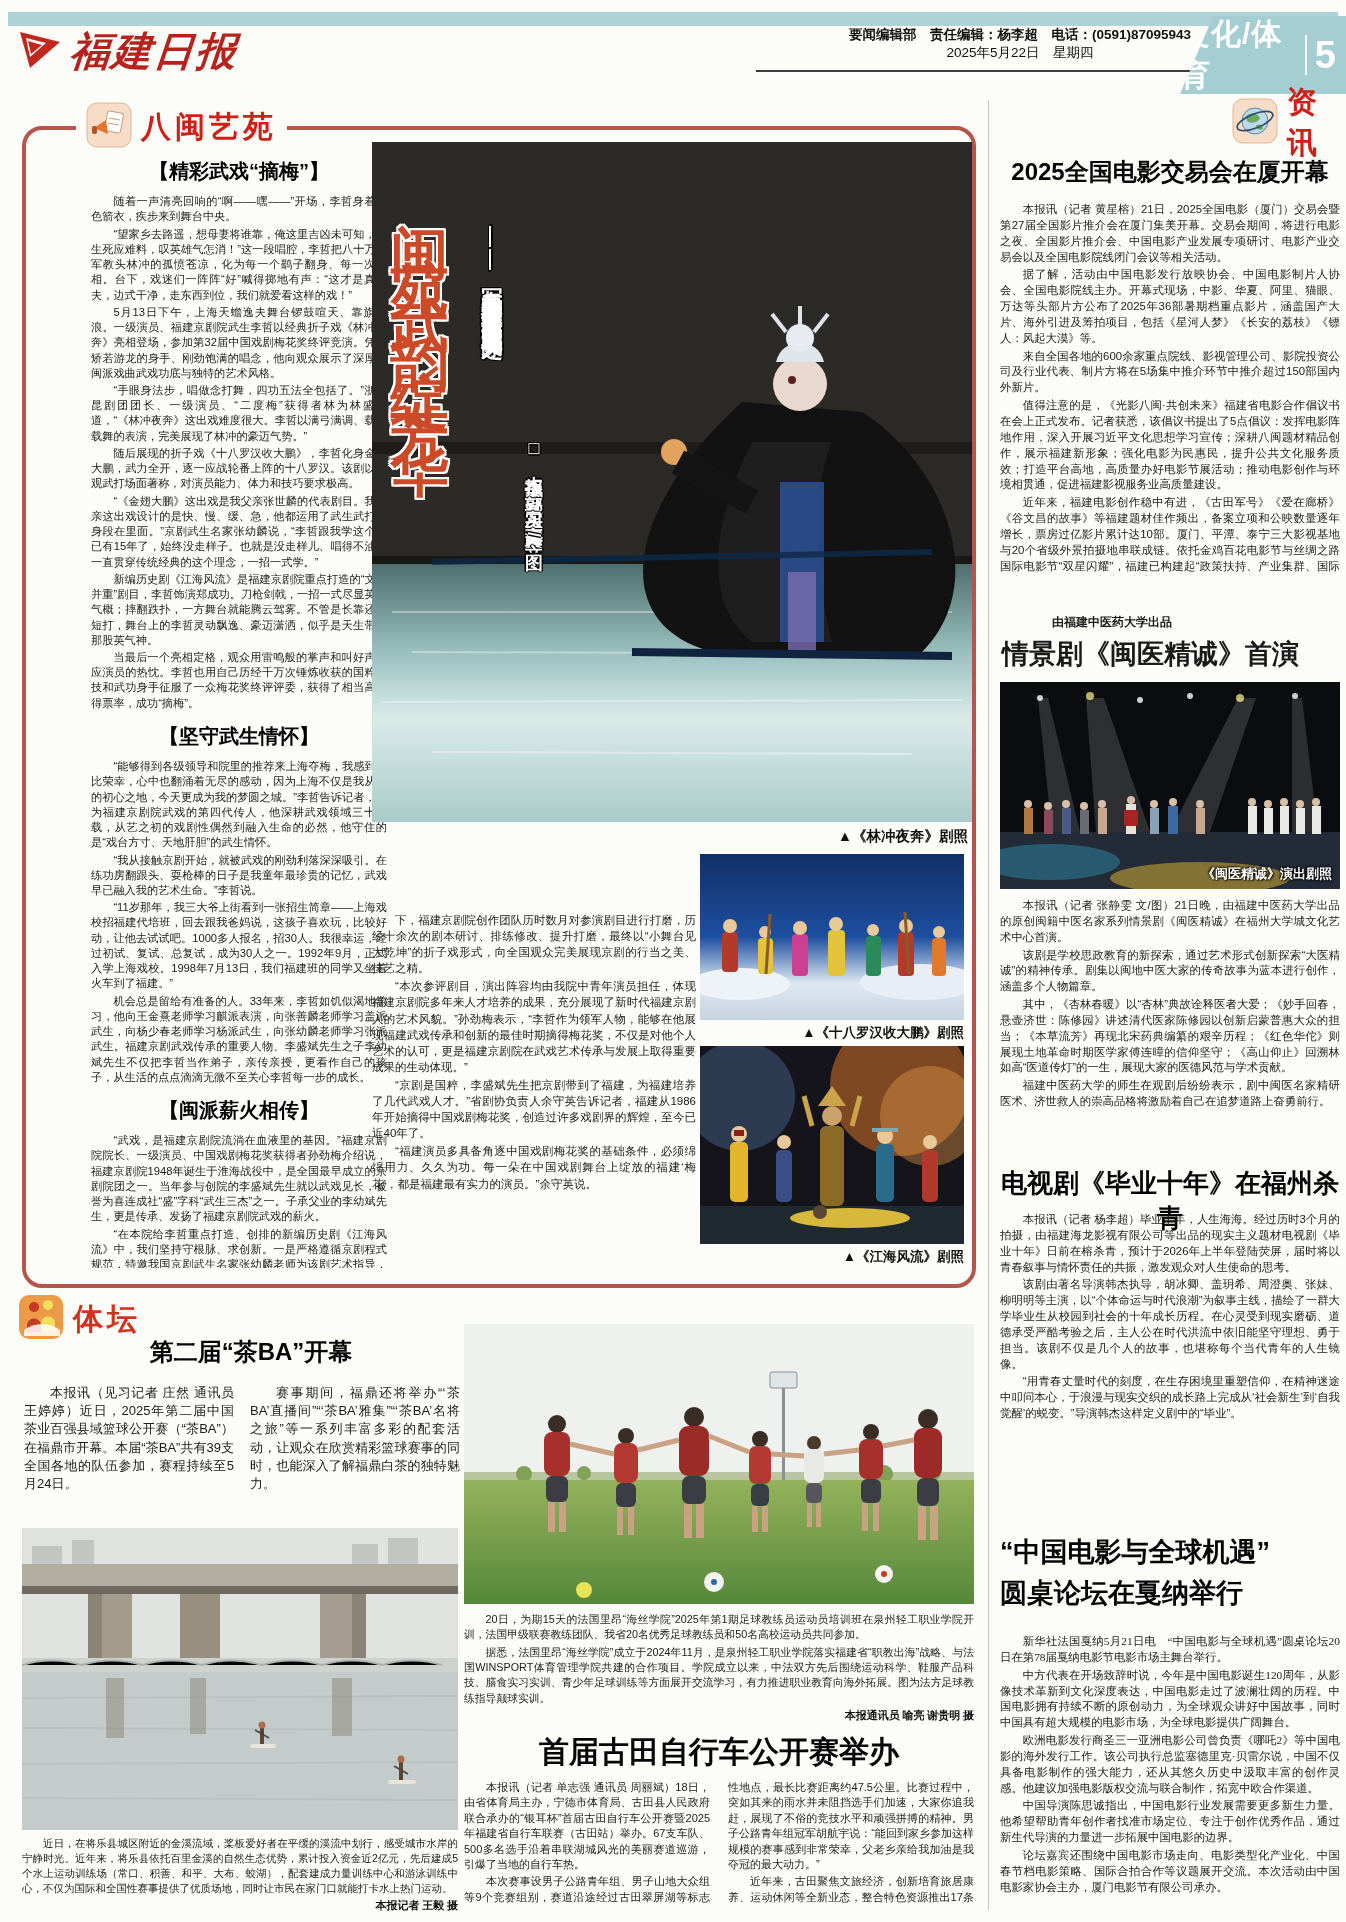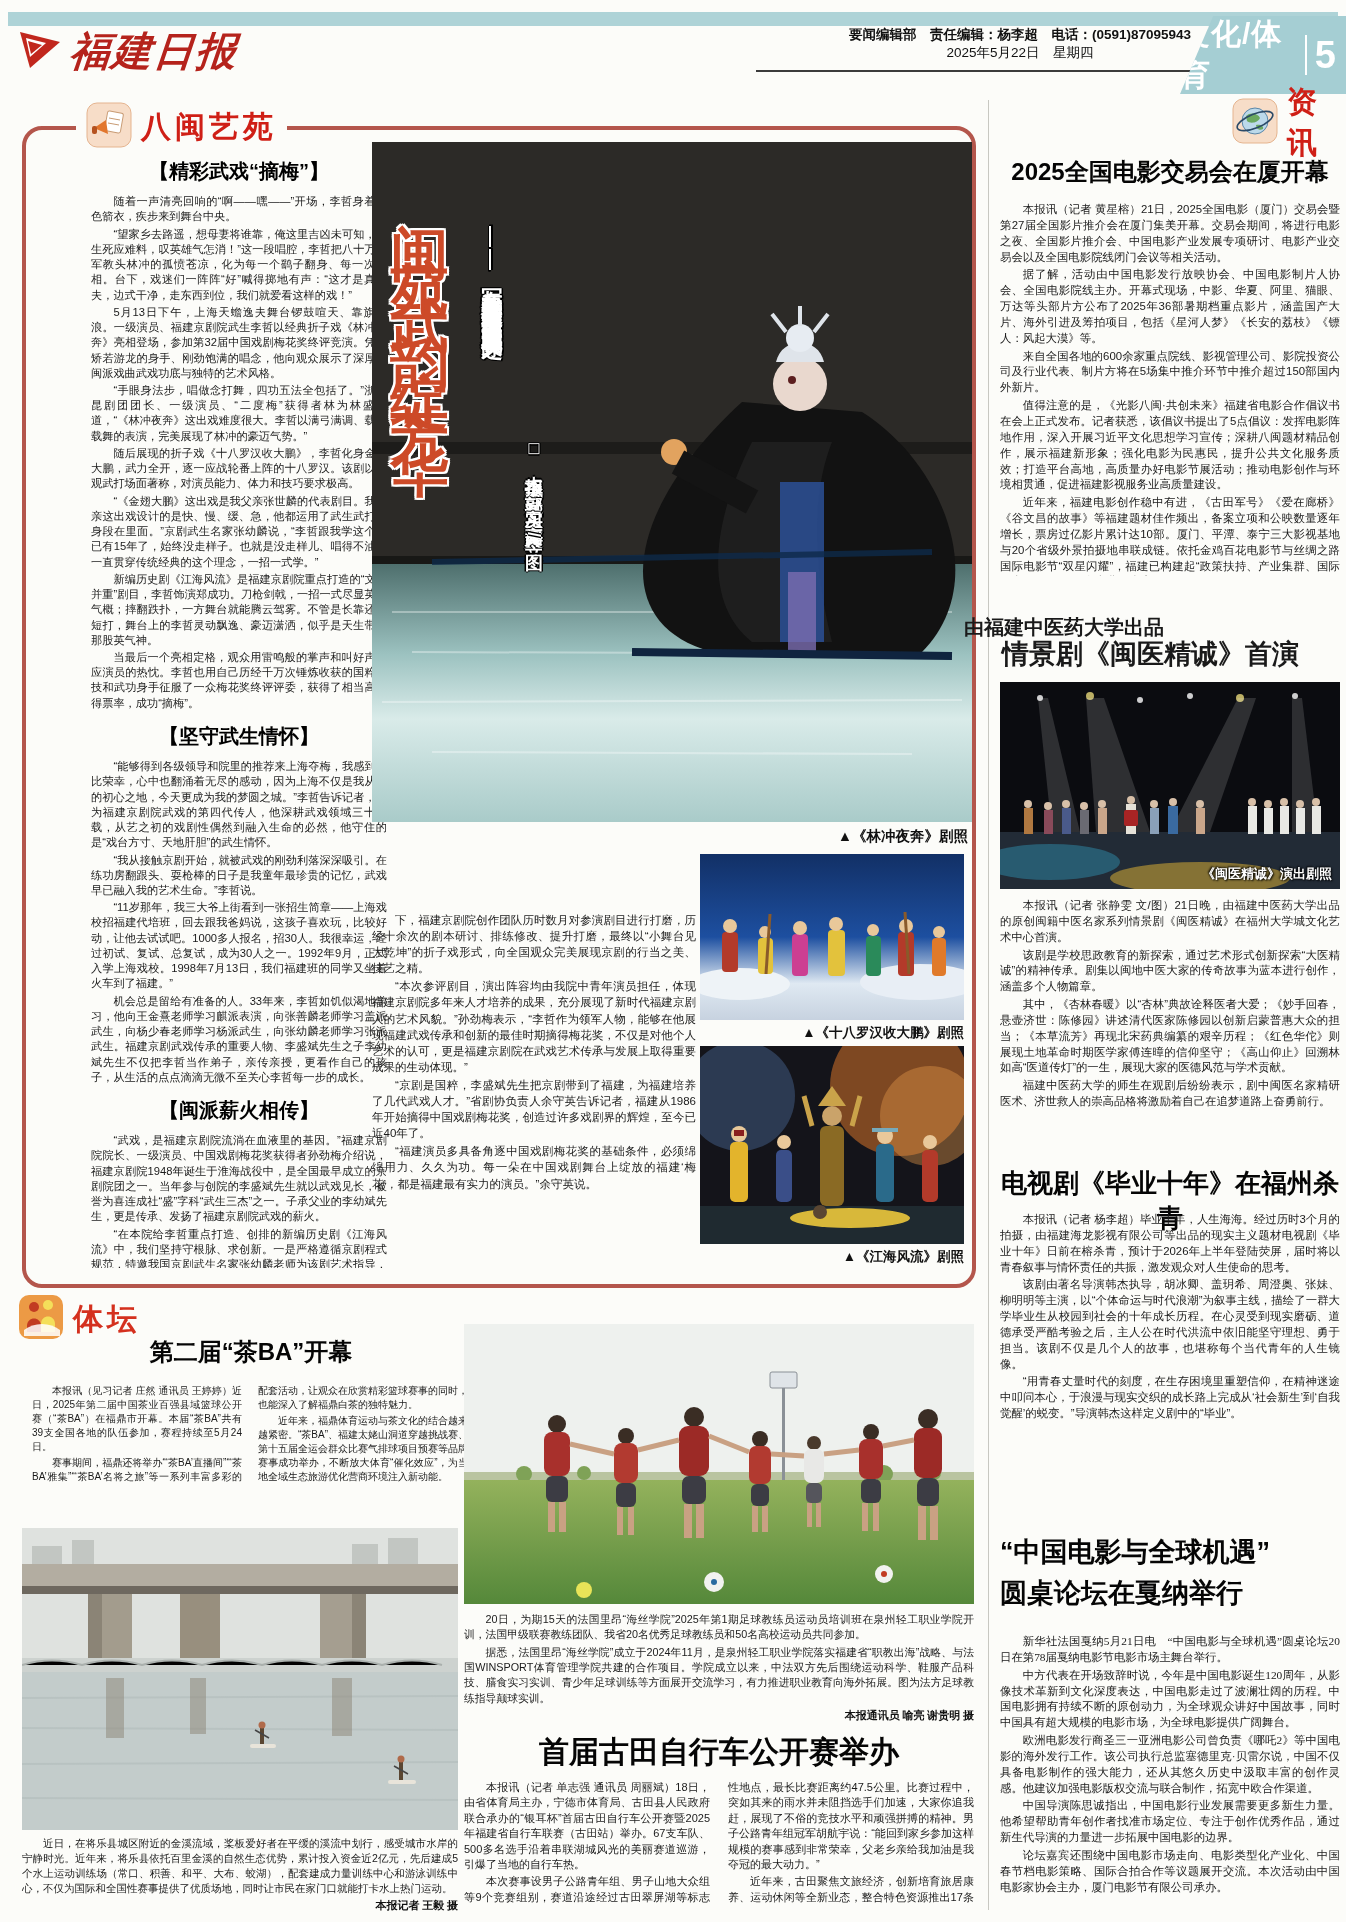--- a/index.html
+++ b/index.html
@@ -239,21 +239,21 @@
           <path d="M9 32 C9 22 23 22 23 32 L23 38 L9 38 Z" fill="#c23b22"></path>
           <circle cx="30" cy="11" r="5" fill="#f4df5a"></circle>
           <path d="M23 30 C23 20 37 20 37 30 L37 38 L23 38 Z" fill="#f4df5a"></path>
           <path d="M6 36 C16 28 32 28 42 36 L42 42 L6 42 Z" fill="#fff" opacity="0.85"></path>
         </svg>
     </span>
     <span class="txt" style="color:#d4301e;">体坛</span>
   </div>
 
   <div class="abs headline" style="left:33px;top:1336px;width:436px;font-size:24px;">第二届“茶BA”开幕</div>
-  <div class="abs body-text cols2" style="left:24px;top:1384px;width:436px;height:142px;font-size:10px;line-height:1.4;column-gap:16px;margin-left:8px;">
+  <div class="abs body-text cols2" style="left:24px;top:1384px;width:436px;height:142px;font-size:13px;line-height:1.4;column-gap:16px;">
       <p>本报讯（见习记者 庄然 通讯员 王婷婷）近日，2025年第二届中国茶业百强县域篮球公开赛（“茶BA”）在福鼎市开幕。本届“茶BA”共有39支全国各地的队伍参加，赛程持续至5月24日。</p>
       <p>赛事期间，福鼎还将举办“‘茶BA’直播间”“‘茶BA’雅集”“‘茶BA’名将之旅”等一系列丰富多彩的配套活动，让观众在欣赏精彩篮球赛事的同时，也能深入了解福鼎白茶的独特魅力。</p>
       <p>近年来，福鼎体育运动与茶文化的结合越来越紧密。“茶BA”、福建太姥山洞道穿越挑战赛、第十五届全运会群众比赛气排球项目预赛等品牌赛事成功举办，不断放大体育“催化效应”，为当地全域生态旅游优化营商环境注入新动能。</p>
     </div>
 
   <div class="abs photo" style="left:22px;top:1528px;width:436px;height:302px;">
     <svg width="436" height="302" viewBox="0 0 436 302">
       <rect width="436" height="302" fill="#dfe2df"></rect>
       <g fill="#c2c6c2">
           <rect x="10" y="18" width="30" height="22"></rect>
@@ -418,21 +418,21 @@
 
   <div class="abs headline" style="left:1000px;top:156px;width:340px;font-size:24px;">2025全国电影交易会在厦开幕</div>
   <div class="abs body-text" style="left:1000px;top:202px;width:340px;height:374px;font-size:11.4px;line-height:1.39;">
       <p>本报讯（记者 黄星榕）21日，2025全国电影（厦门）交易会暨第27届全国影片推介会在厦门集美开幕。交易会期间，将进行电影之夜、全国影片推介会、中国电影产业发展专项研讨、电影产业交易会以及全国电影院线闭门会议等相关活动。</p>
       <p>据了解，活动由中国电影发行放映协会、中国电影制片人协会、全国电影院线主办。开幕式现场，中影、华夏、阿里、猫眼、万达等头部片方公布了2025年36部暑期档重点影片，涵盖国产大片、海外引进及筹拍项目，包括《星河人梦》《长安的荔枝》《镖人：风起大漠》等。</p>
       <p>来自全国各地的600余家重点院线、影视管理公司、影院投资公司及行业代表、制片方将在5场集中推介环节中推介超过150部国内外新片。</p>
       <p>值得注意的是，《光影八闽·共创未来》福建省电影合作倡议书在会上正式发布。记者获悉，该倡议书提出了5点倡议：发挥电影阵地作用，深入开展习近平文化思想学习宣传；深耕八闽题材精品创作，展示福建新形象；强化电影为民惠民，提升公共文化服务质效；打造平台高地，高质量办好电影节展活动；推动电影创作与环境相贯通，促进福建影视服务业高质量建设。</p>
       <p>近年来，福建电影创作稳中有进，《古田军号》《爱在廊桥》《谷文昌的故事》等福建题材佳作频出，备案立项和公映数量逐年增长，票房过亿影片累计达10部。厦门、平潭、泰宁三大影视基地与20个省级外景拍摄地串联成链。依托金鸡百花电影节与丝绸之路国际电影节“双星闪耀”，福建已构建起“政策扶持、产业集群、国际平台”三位一体的全产业链生态。</p>
     </div>
 
-  <div class="abs" style="left:964px;top:614px;font-size:20px;font-weight:bold;font-family:Liberation Mono, monospace;">由福建中医药大学出品</div>
+  <div class="abs" style="left:1052px;top:614px;font-size:12px;font-weight:bold;font-family:Liberation Mono, monospace;">由福建中医药大学出品</div>
   <div class="abs" style="left:1002px;top:636px;font-size:27px;font-weight:bold;">情景剧《闽医精诚》首演</div>
 
   <div class="abs photo" style="left:1000px;top:682px;width:340px;height:207px;text-align:right;">
     <svg width="340" height="207" viewBox="0 0 340 207">
       <rect width="340" height="207" fill="#0b0c10"></rect>
       <g opacity="0.8" fill="#ffffff">
           <circle cx="40" cy="16" r="3"></circle>
           <circle cx="90" cy="14" r="4" fill="#e8d87a"></circle>
           <circle cx="140" cy="18" r="3"></circle>
           <circle cx="190" cy="14" r="3"></circle>

